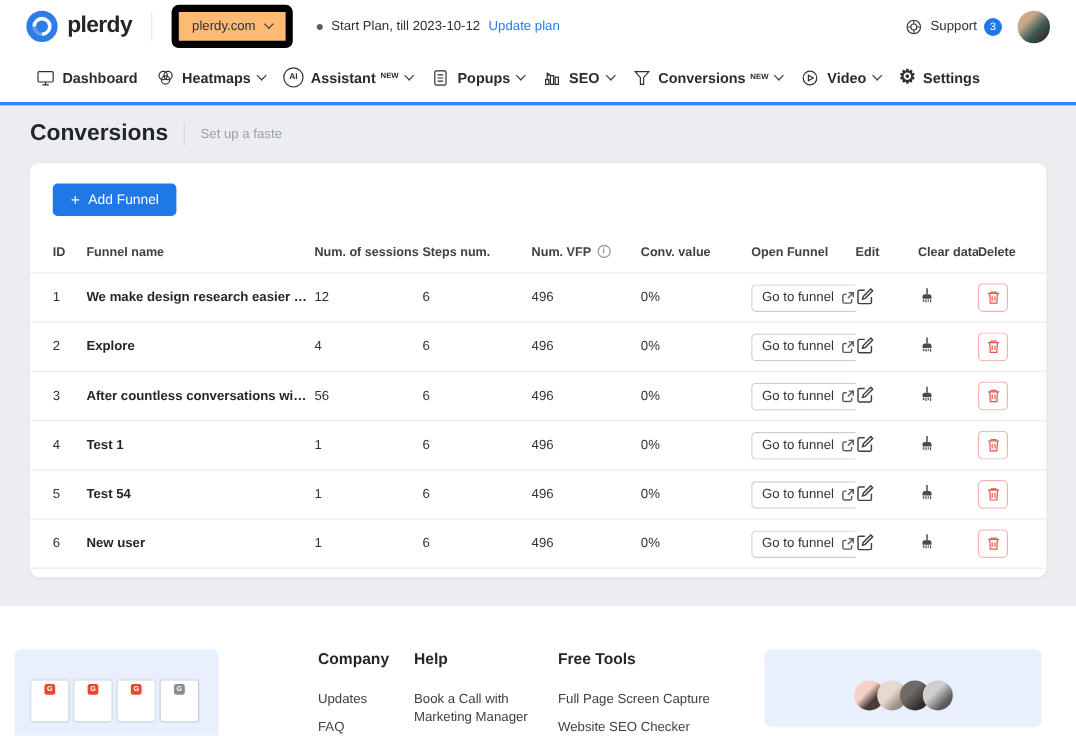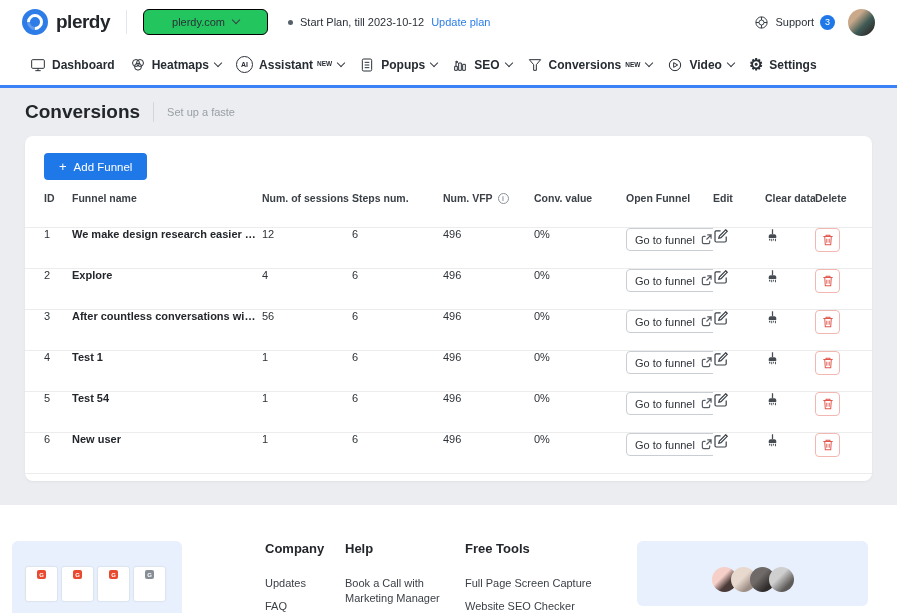--- a/index.html
+++ b/index.html
@@ -7,22 +7,22 @@
     font-family:"Liberation Sans", sans-serif; color:#2b3138; }
 
   
   .topbar { height:44px; display:flex; align-items:center; padding:0 22px; background:#fff; }
   .logo { display:flex; align-items:center; gap:8px; }
   .logo-mark { width:26px; height:26px; border-radius:50%; background:#2e7ce8; position:relative; }
   .logo-mark::after { content:""; position:absolute; inset:5px; border:3px solid #fff;
     border-left-color:rgba(255,255,255,.25); border-radius:50%; transform:rotate(-45deg); }
   .logo-text { font-size:19px; font-weight:bold; color:#22262b; letter-spacing:-0.5px; }
   .tb-divider { width:1px; height:24px; background:#e3e6ea; margin:0 16px; }
-  .domain-select { display:flex; align-items:center; gap:8px; border:1px solid #000000; border-radius:6px;
-    background:#22c55e; padding:6px 28px; font-size:11px; color:#2b3138; cursor:pointer; }
+  .domain-select { display:flex; align-items:center; gap:8px; border:6px solid #000000; border-radius:6px;
+    background:#fdba74; padding:6px 11px; font-size:11px; color:#2b3138; cursor:pointer; }
   .plan { display:flex; align-items:center; gap:7px; margin-left:20px; font-size:11px; }
   .dot { width:5px; height:5px; border-radius:50%; background:#566069; }
   .link-blue { color:#2b7de9; cursor:pointer; }
   .tb-right { margin-left:auto; display:flex; align-items:center; gap:7px; }
   .support { display:flex; align-items:center; gap:6px; font-size:11px; color:#2b3138; cursor:pointer; }
   .badge-blue { min-width:15px; height:15px; border-radius:50%; background:#1e78e8; color:#fff;
     font-size:9px; display:flex; align-items:center; justify-content:center; padding:0 2px; }
   .avatar { width:27px; height:27px; border-radius:50%; margin-left:6px;
     background:linear-gradient(135deg,#caa98b 30%,#3e5a55 60%,#2e2a28 90%); }
 
@@ -47,21 +47,21 @@
   .subtitle { font-size:11px; color:#9aa0a6; }
   .card { margin-top:13px; background:#fff; border-radius:8px; height:345px;
     box-shadow:0 1px 3px rgba(0,0,0,.05); padding-top:17px; overflow:hidden; }
   .add-btn { margin-left:19px; height:27px; border:none; border-radius:4px; background:#1e78e8;
     color:#fff; font-size:11.5px; font-family:inherit; display:inline-flex; align-items:center;
     gap:7px; padding:0 15px; cursor:pointer; }
   .add-plus { font-size:13px; }
 
   
   .table { margin-top:12px; }
-  .trow, .thead { display:flex; align-items:flex-start; padding-left:19px; }
+  .trow, .thead { display:flex; align-items:center; padding-left:19px; }
   .thead { height:36px; border-bottom:1px solid #ececec; }
   .trow { height:41px; border-bottom:1px solid #ececec; }
   .hcell { font-size:10.5px; font-weight:bold; color:#3c4147; }
   .cell { font-size:11px; color:#2e3338; }
   .cell, .hcell { padding-right:6px; overflow:hidden; white-space:nowrap; }
   .col-id{width:28px}.col-name{width:190px}.col-sessions{width:90px}.col-steps{width:91px}
   .col-vfp{width:91px}.col-conv{width:92px}.col-open{width:87px}.col-edit{width:52px}
   .col-clear{width:50px}.col-delete{width:44px}
   .cell.col-name { font-weight:bold; color:#23262b; text-overflow:ellipsis; }
   .vfp-head { display:flex; align-items:center; gap:5px; }

